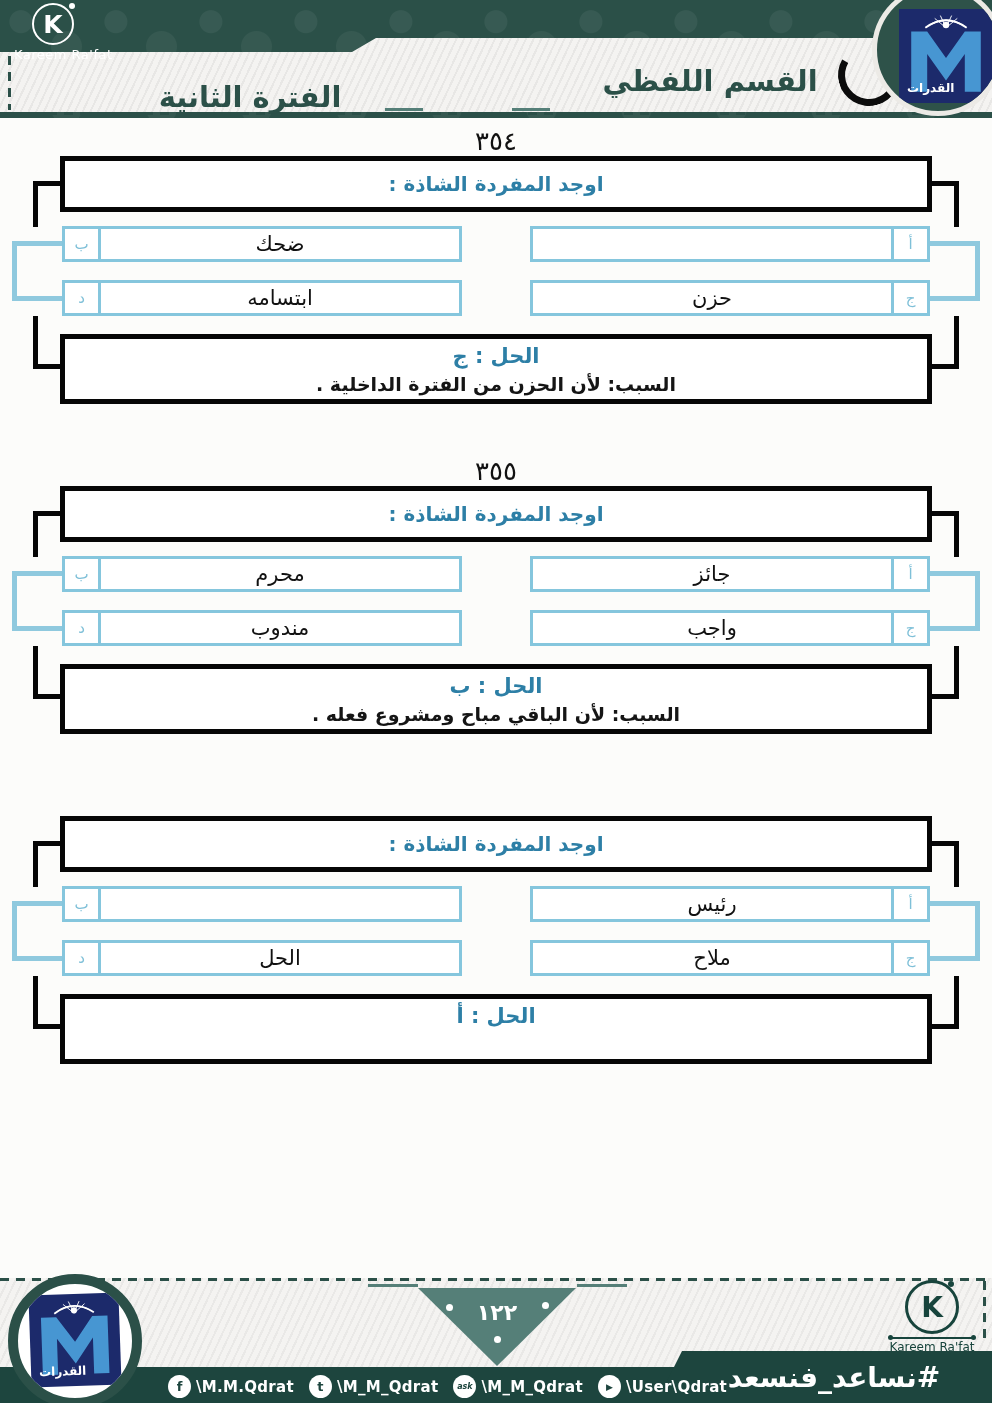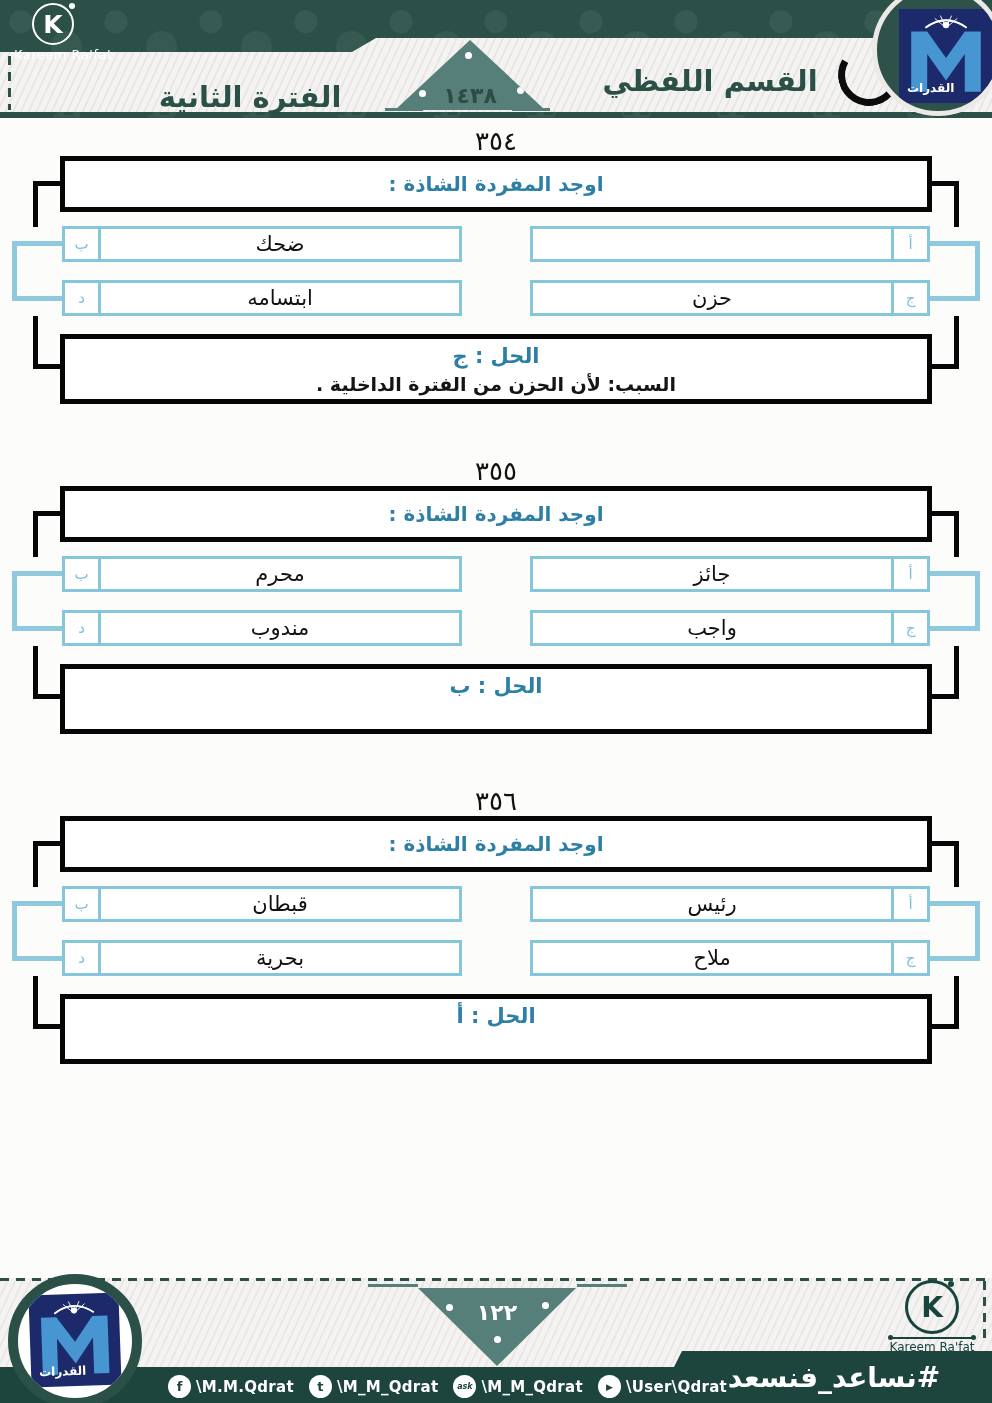--- a/index.html
+++ b/index.html
@@ -133,26 +133,20 @@
 <div class="page">
 
   <div class="header">
     <div class="hdr-band"></div>
     <div class="hdr-dash-bottom"></div>
     <div class="hdr-dash-left"></div>
 
     <div class="hdr-title hdr-section" dir="rtl">القسم اللفظي</div>
     <div class="hdr-title hdr-period" dir="rtl">الفترة الثانية</div>
 
-    <div class="year-tri">
-      <span class="tri-dot" style="left:70px; top:12px;"></span>
-      <span class="tri-dot" style="left:24px; top:50px;"></span>
-      <span class="tri-dot" style="left:122px; top:47px;"></span>
-      <div class="num">١٤٣٨</div>
-    </div>
     <div class="year-line" style="left:385px;"></div>
     <div class="year-line" style="left:512px;"></div>
 
     <div class="brand-tl">
       <div class="k-circle">K</div>
       <div class="brand-text">Kareem Ra'fat</div>
     </div>
 
     <div class="crescent"></div>
     <div class="logo-circle-tr">
@@ -223,50 +217,49 @@
           <span class="letter">ج</span>
           <span class="opt-text" dir="rtl">واجب</span>
         </div>
         <div class="opt">
           <span class="letter">د</span>
           <span class="opt-text" dir="rtl">مندوب</span>
         </div>
       </div>
       <div class="a-box">
         <div class="sol" dir="rtl">الحل : ب</div>
+        <div class="reason" dir="rtl">السبب: لأن الباقي مباح ومشروع فعله .</div>
       </div>
       <div class="bk bk-tl"></div>
       <div class="bk bk-bl"></div>
       <div class="bk bk-tr"></div>
       <div class="bk bk-br"></div>
       <div class="bk bb-l"></div>
       <div class="bk bb-r"></div>
     </section>
 
     <section class="q-block">
-      <div class="q-number" dir="rtl">٣٥٦</div>
       <div class="q-box">
         <span class="prompt" dir="rtl">اوجد المفردة الشاذة :</span>
       </div>
       <div class="q-options">
         <div class="opt">
           <span class="letter">أ</span>
           <span class="opt-text" dir="rtl">رئيس</span>
         </div>
         <div class="opt">
           <span class="letter">ب</span>
-          <span class="opt-text" dir="rtl">قبطان</span>
         </div>
         <div class="opt">
           <span class="letter">ج</span>
           <span class="opt-text" dir="rtl">ملاح</span>
         </div>
         <div class="opt">
           <span class="letter">د</span>
-          <span class="opt-text" dir="rtl">بحرية</span>
+          <span class="opt-text" dir="rtl">الحل</span>
         </div>
       </div>
       <div class="a-box">
         <div class="sol" dir="rtl">الحل : أ</div>
       </div>
       <div class="bk bk-tl"></div>
       <div class="bk bk-bl"></div>
       <div class="bk bk-tr"></div>
       <div class="bk bk-br"></div>
       <div class="bk bb-l"></div>

